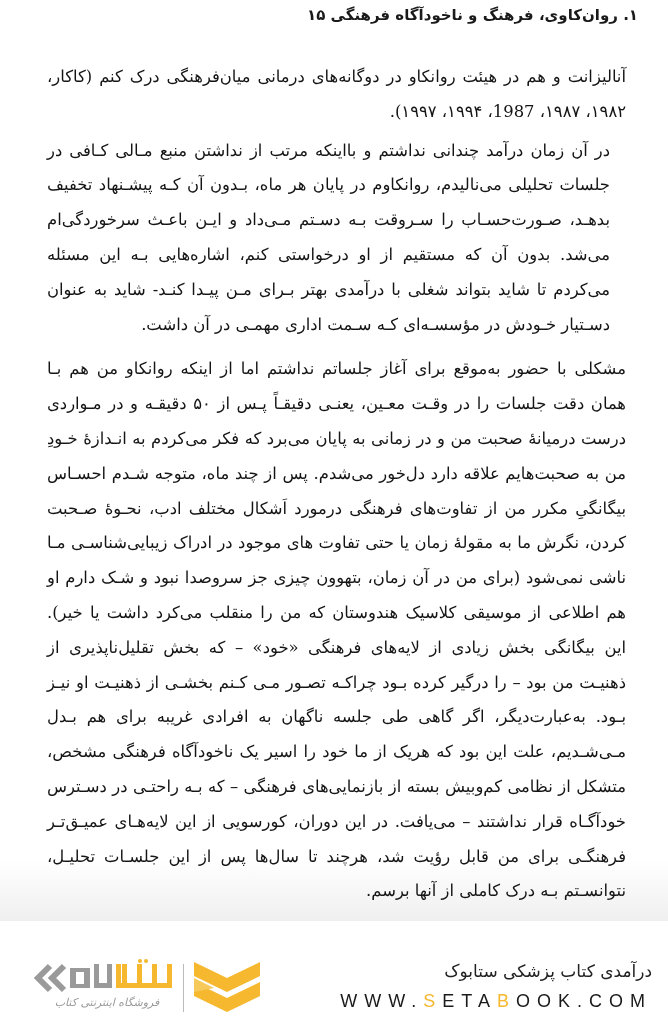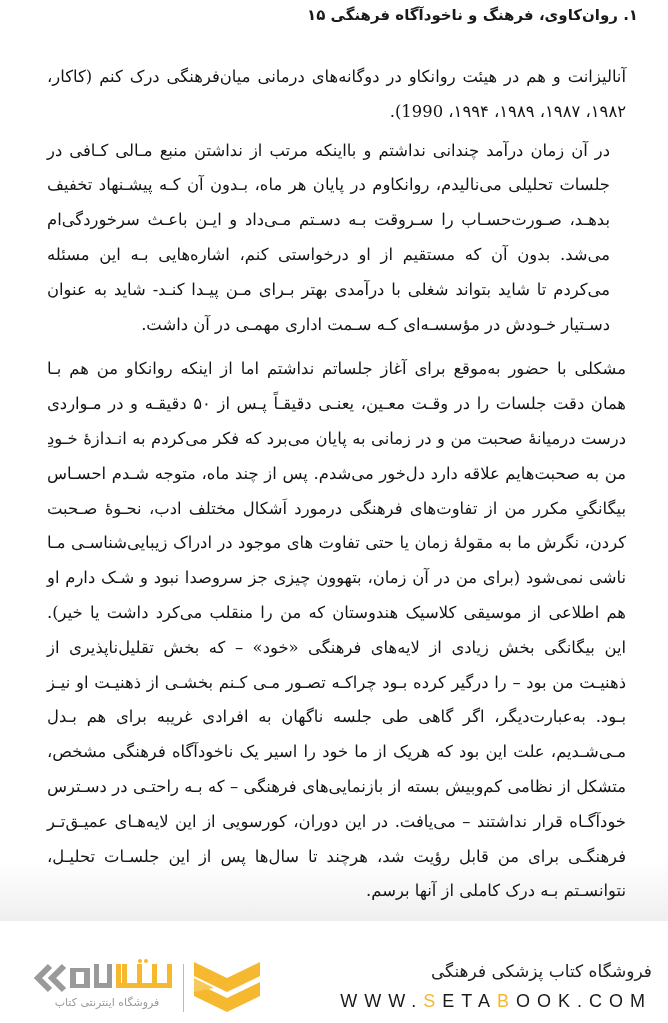--- a/index.html
+++ b/index.html
@@ -37,32 +37,32 @@
   .store-name { direction: rtl; font-size: 17px; color: #222; line-height: 26px; }
   .store-url { font-size: 18px; letter-spacing: 7px; color: #1a1a1a; line-height: 34px; font-family: "Liberation Sans", "DejaVu Sans", sans-serif; }
   .store-url .hl { color: #f5b82e; }
   .logo {
     position: absolute; left: 28px; top: 8px; width: 232px; height: 58px;
   }
   .logo-divider { position: absolute; left: 155px; top: 6px; width: 1px; height: 48px; background: #bbbbbb; }
   .logo-word { position: absolute; left: 0; top: 0; width: 150px; height: 40px; }
   .logo-sub {
     position: absolute; left: 14px; top: 38px; width: 130px; direction: rtl; text-align: center;
-    font-family: "DejaVu Sans", "Liberation Sans", sans-serif; font-size: 11px; color: #9a9a9a;
+    font-family: "DejaVu Sans", "Liberation Sans", sans-serif; font-size: 11px; color: #9a9a9a; font-style: italic;
   }
   .logo-mark { position: absolute; left: 166px; top: 4px; width: 66px; height: 52px; }
 </style>
 </head>
 <body>
 
 <div class="page">
   <div class="running-head">۱. روان‌کاوی، فرهنگ و ناخودآگاه فرهنگی ۱۵</div>
 
   <div class="body-text">
-    <p class="para">آنالیزانت و هم در هیئت روانکاو در دوگانه‌های درمانی میان‌فرهنگی درک کنم (کاکار، ۱۹۸۲، ۱۹۸۷، ۱۹۸۹، ۱۹۹۴، 1990).</p>
+    <p class="para">آنالیزانت و هم در هیئت روانکاو در دوگانه‌های درمانی میان‌فرهنگی درک کنم (کاکار، ۱۹۸۲، ۱۹۸۷، 1987، ۱۹۹۴، ۱۹۹۷).</p>
     <p class="para quote">در آن زمان درآمد چندانی نداشتم و بااینکه مرتب از نداشتن منبع مـالی کـافی در جلسات تحلیلی می‌نالیدم، روانکاوم در پایان هر ماه، بـدون آن کـه پیشـنهاد تخفیف بدهـد، صـورت‌حسـاب را سـروقت بـه دسـتم مـی‌داد و ایـن باعـث سرخوردگی‌ام می‌شد. بدون آن که مستقیم از او درخواستی کنم، اشاره‌هایی بـه این مسئله می‌کردم تا شاید بتواند شغلی با درآمدی بهتر بـرای مـن پیـدا کنـد- شاید به عنوان دسـتیار خـودش در مؤسسـه‌ای کـه سـمت اداری مهمـی در آن داشت.</p>
     <p class="para">مشکلی با حضور به‌موقع برای آغاز جلساتم نداشتم اما از اینکه روانکاو من هم بـا همان دقت جلسات را در وقـت معـین، یعنـی دقیقـاً پـس از ۵۰ دقیقـه و در مـواردی درست درمیانهٔ صحبت من و در زمانی به پایان می‌برد که فکر می‌کردم به انـدازهٔ خـودِ من به صحبت‌هایم علاقه دارد دل‌خور می‌شدم. پس از چند ماه، متوجه شـدم احسـاس بیگانگیِ مکرر من از تفاوت‌های فرهنگی درمورد اَشکال مختلف ادب، نحـوهٔ صـحبت کردن، نگرش ما به مقولهٔ زمان یا حتی تفاوت های موجود در ادراک زیبایی‌شناسـی مـا ناشی نمی‌شود (برای من در آن زمان، بتهوون چیزی جز سروصدا نبود و شـک دارم او هم اطلاعی از موسیقی کلاسیک هندوستان که من را منقلب می‌کرد داشت یا خیر). این بیگانگی بخش زیادی از لایه‌های فرهنگی «خود» – که بخش تقلیل‌ناپذیری از ذهنیـت من بود – را درگیر کرده بـود چراکـه تصـور مـی کـنم بخشـی از ذهنیـت او نیـز بـود. به‌عبارت‌دیگر، اگر گاهی طی جلسه ناگهان به افرادی غریبه برای هم بـدل مـی‌شـدیم، علت این بود که هریک از ما خود را اسیر یک ناخودآگاه فرهنگی مشخص، متشکل از نظامی کم‌وبیش بسته از بازنمایی‌های فرهنگی – که بـه راحتـی در دسـترس خودآگـاه قرار نداشتند – می‌یافت. در این دوران، کورسویی از این لایه‌هـای عمیـق‌تـر فرهنگـی برای من قابل رؤیت شد، هرچند تا سال‌ها پس از این جلسـات تحلیـل، نتوانسـتم بـه درک کاملی از آنها برسم.</p>
   </div>
 </div>
 
 <div class="footer">
   <div class="logo">
     <svg class="logo-word" viewBox="0 0 150 40">
 
       <polyline points="22,8 10,20 22,32" fill="none" stroke="#9a9a9a" stroke-width="6"></polyline>
@@ -78,16 +78,16 @@
     <div class="logo-sub">فروشگاه اینترنتی کتاب</div>
     <div class="logo-divider"></div>
     <svg class="logo-mark" viewBox="0 0 66 52">
       <polygon points="0,0 33,16 66,0 66,14 33,30 0,14" fill="#f5b82e"></polygon>
       <polygon points="0,20 33,36 66,20 66,34 33,50 0,34" fill="#f5b82e"></polygon>
       <polygon points="0,16 20,26 0,30" fill="#f7c95a"></polygon>
     </svg>
   </div>
 
   <div class="footer-right">
-    <div class="store-name">فروشگاه کتاب پزشکی فرهنگی</div>
+    <div class="store-name">درآمدی کتاب پزشکی ستابوک</div>
     <div class="store-url"><span>WWW.</span><span class="hl">S</span><span>ETA</span><span class="hl">B</span><span>OOK.COM</span></div>
   </div>
 </div>
 
 </body></html>

